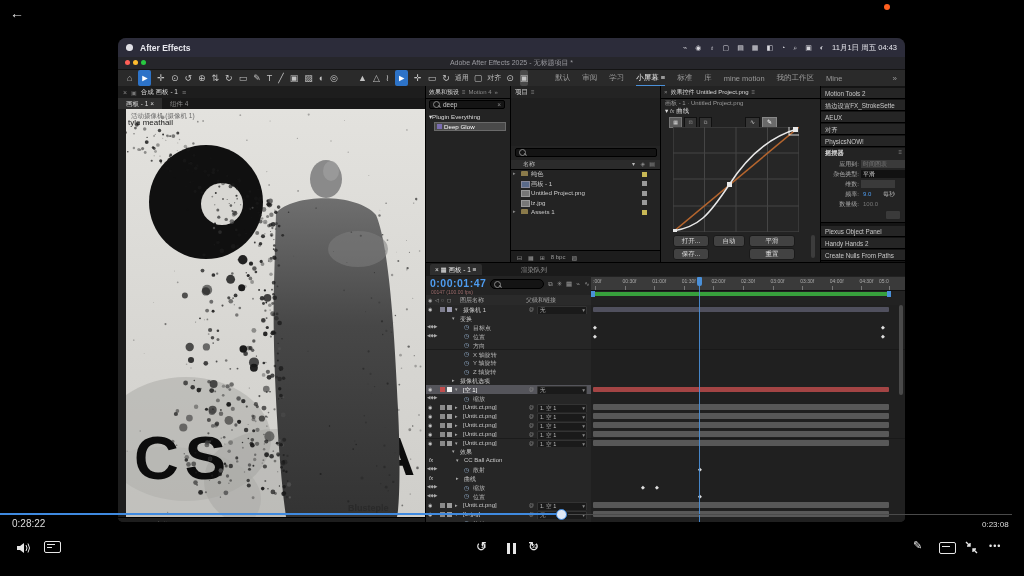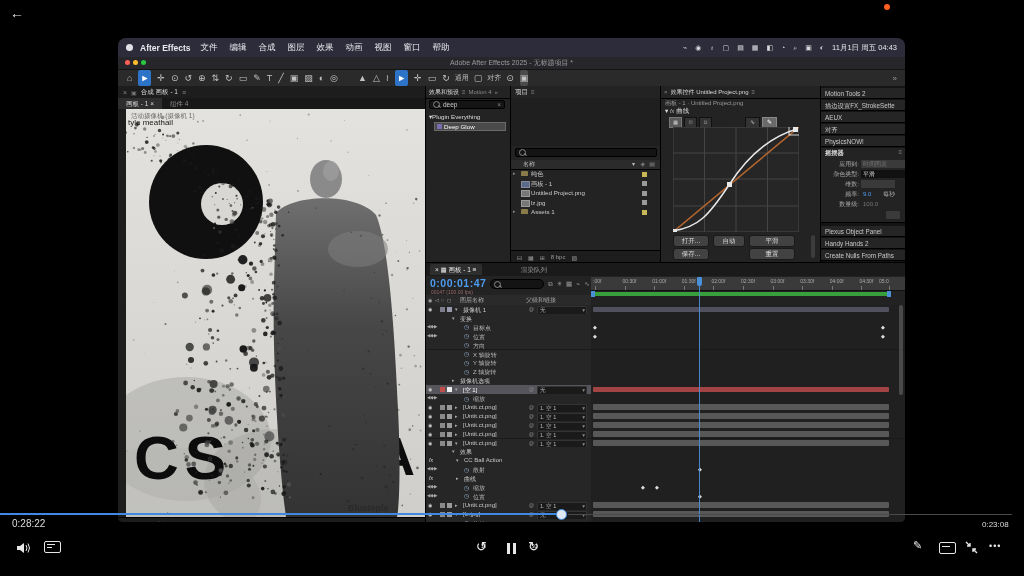--- a/index.html
+++ b/index.html
@@ -56,31 +56,20 @@
 <div id="screen">
 
   <div class="abs pc-icon" style="left:10px;top:5px;font-size:14px;">←</div>
   <div class="abs" style="left:884px;top:4px;width:6px;height:6px;border-radius:50%;background:#FF5F1F;"></div>
 
   <div id="ae">
 
     <div id="menubar">
       <span class="abs" style="left:8px;top:6px;width:7px;height:7px;border-radius:50% 50% 45% 45%;background:#e0e0e6;"></span>
       <b style="margin-left:22px;margin-right:4px;white-space:nowrap;">After Effects</b>
-      <span id="menu-items" style="display:flex;">
-          <span class="mitem">文件</span>
-          <span class="mitem">编辑</span>
-          <span class="mitem">合成</span>
-          <span class="mitem">图层</span>
-          <span class="mitem">效果</span>
-          <span class="mitem">动画</span>
-          <span class="mitem">视图</span>
-          <span class="mitem">窗口</span>
-          <span class="mitem">帮助</span>
-        </span>
       <span style="flex:1"></span>
       <span id="status-icons" style="display:flex;gap:8px;font-size:7px;color:#d8d8de;margin-right:8px;">
           <span>⌁</span>
           <span>◉</span>
           <span>♁</span>
           <span>▢</span>
           <span>▤</span>
           <span>▦</span>
           <span>◧</span>
           <span>◔</span>
@@ -124,20 +113,31 @@
         </span>
       <span class="tool sel">►</span>
       <span class="tool">✛</span>
       <span class="tool">▭</span>
       <span class="tool">↻</span>
       <span class="tool-label">通用</span>
       <span class="tool">▢</span>
       <span class="tool-label">对齐</span>
       <span class="tool">⊙</span>
       <span class="tool" style="background:#4a4a4a;border-radius:2px;">▣</span>
+      <span id="workspaces" style="display:flex;align-items:center;margin-left:18px;">
+          <span class="ws">默认</span>
+          <span class="ws">审阅</span>
+          <span class="ws">学习</span>
+          <span class="ws active">小屏幕 ≡</span>
+          <span class="ws">标准</span>
+          <span class="ws">库</span>
+          <span class="ws">mine motion</span>
+          <span class="ws">我的工作区</span>
+          <span class="ws">Mine</span>
+        </span>
       <span style="flex:1"></span>
       <span style="font-size:8px;color:#999;margin-right:8px;">»</span>
     </div>
 
     <div class="panel" style="left:0;top:48px;width:307px;height:451px;border-left:none;background:#1d1d1d;">
       <div style="position:absolute;left:0;top:0;width:307px;height:12px;background:#1d1d1d;border-bottom:1px solid #000;display:flex;align-items:center;gap:4px;padding-left:5px;">
         <span style="font-size:7px;color:#888;">×</span>
         <span style="font-size:6px;color:#777;">▣</span>
         <span class="ptab">合成 画板 - 1</span>
         <span style="font-size:7px;color:#888;">≡</span>

